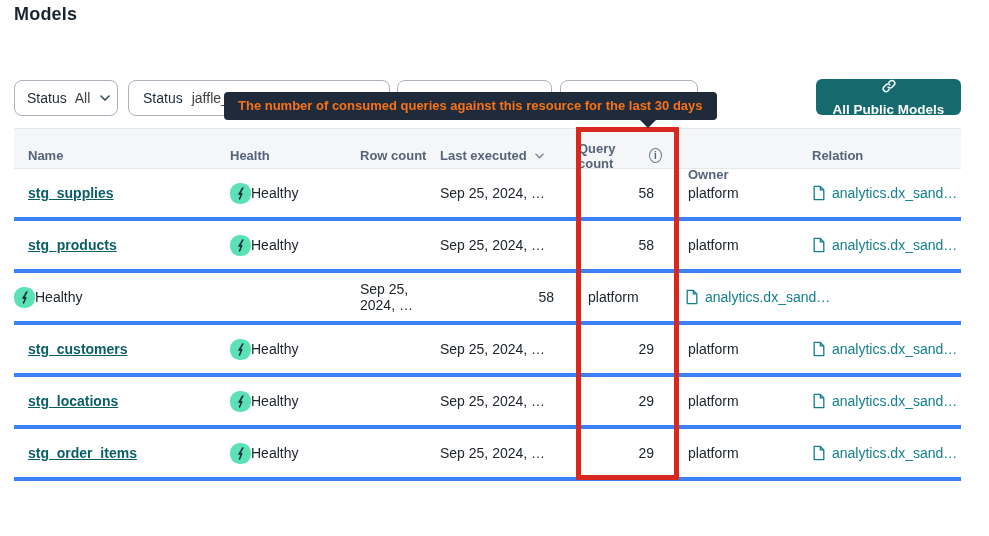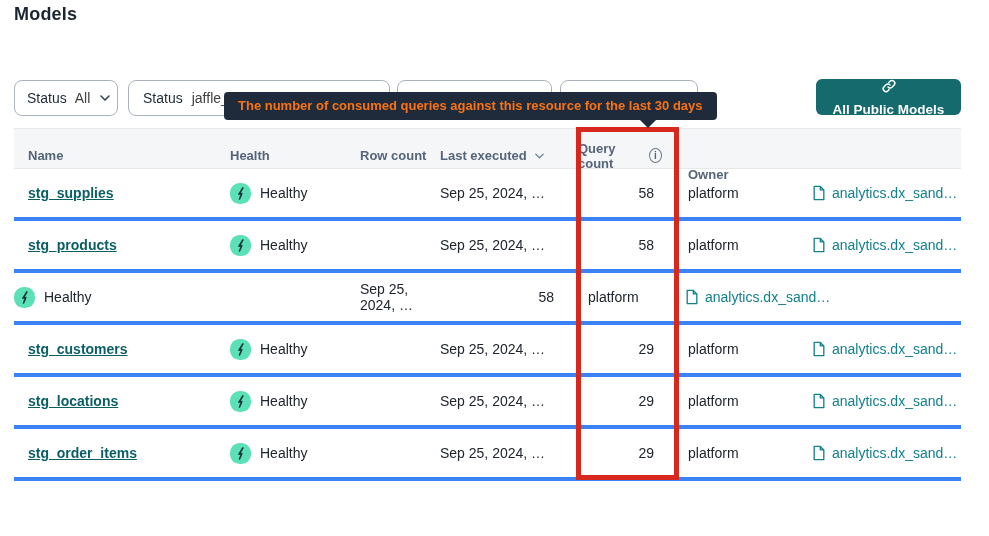--- a/index.html
+++ b/index.html
@@ -30,21 +30,21 @@
   .th-qcount { justify-content: flex-end; padding-right: 16px; }
   .th-owner { padding-left: 10px; margin-top: 38px; }
   .th-relation { padding-left: 7px; }
   .sort-chev { display: inline-flex; align-items: center; margin-left: 3px; cursor: pointer; }
   .info-circle { display: inline-flex; align-items: center; justify-content: center; width: 15px; height: 15px; border: 1.2px solid #6b7a8a; border-radius: 50%; font-size: 10px; font-weight: 600; color: #56647a; font-style: normal; cursor: pointer; }
 
   .tr { height: 52px; border-bottom: 4px solid #3b82f6; background: #fff; }
   .td { font-size: 14px; color: #20262e; display: flex; align-items: center; }
   .td-name { padding-left: 14px; }
   .model-link { color: #0a5f66; font-weight: 700; text-decoration: underline; cursor: pointer; }
-  .td-health { gap: 9px; }
+  .td-health { gap: 0; }
   .health-badge { width: 21px; height: 21px; border-radius: 46%; background: #5ce0b5; display: inline-flex; align-items: center; justify-content: center; flex: none; }
   .td-qcount { justify-content: flex-end; padding-right: 24px; }
   .td-owner { padding-left: 10px; }
   .td-relation { padding-left: 7px; gap: 6px; }
   .relation-link { color: #12808d; text-decoration: none; cursor: pointer; white-space: nowrap; }
   .doc-icon { display: inline-flex; align-items: center; flex: none; }
 
   
   .qc-highlight { position: absolute; left: 576px; top: 127px; width: 103px; height: 353px; border: 5px solid #d8271c; z-index: 8; pointer-events: none; }
   .tooltip { position: absolute; left: 224px; top: 92px; height: 28px; line-height: 28px; padding: 0 14px; background: #1f2b3b; color: #f97316; font-size: 13px; font-weight: 700; border-radius: 4px; white-space: nowrap; z-index: 10; }
@@ -103,20 +103,21 @@
           <svg width="9" height="6" viewBox="0 0 10 6" fill="none" stroke="#7a8796" stroke-width="1.5" stroke-linecap="round">
               <path d="M1 1l4 4 4-4"></path>
             </svg>
         </span>
       </div>
       <div class="th th-qcount">
         <span>Query count</span>
         <span class="info-circle">i</span>
       </div>
       <div class="th th-owner">Owner</div>
+      <div class="th th-relation">Relation</div>
     </div>
 
     <div class="tr">
       <div class="td td-name">
           <a class="model-link">stg_supplies</a>
         </div>
       <div class="td td-health">
         <span class="health-badge">
             <svg width="11" height="13" viewBox="0 0 12 14" fill="none" stroke="#17313c" stroke-width="1.7" stroke-linecap="round" stroke-linejoin="round">
               <path d="M8.5 1 4.4 7.8l3-0.7L4.9 13"></path>

